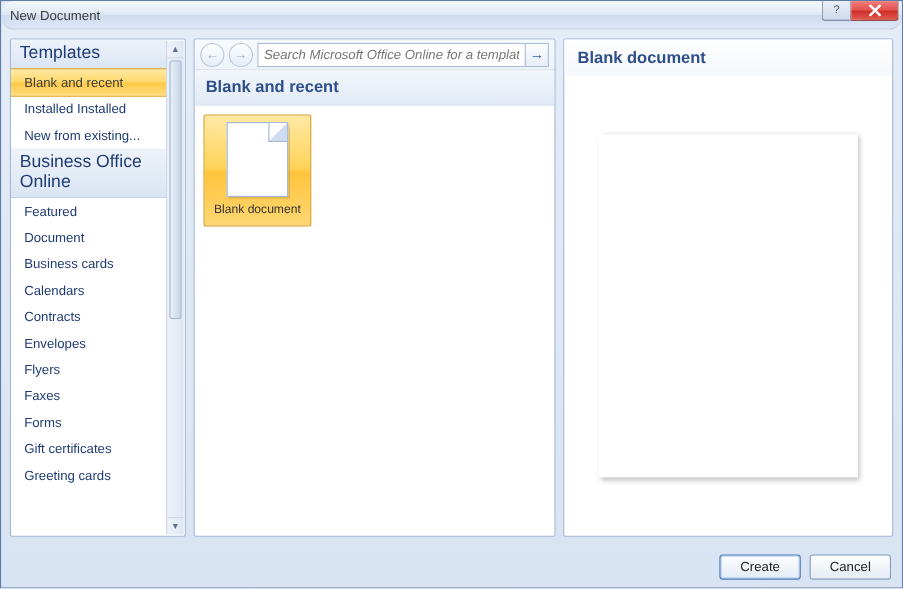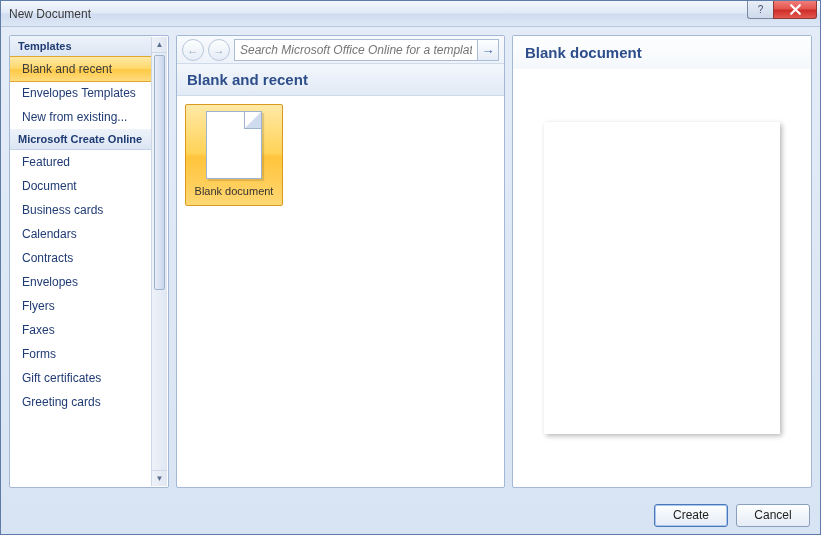--- a/index.html
+++ b/index.html
@@ -22,20 +22,21 @@
     flex-direction: column;
   }
   .titlebar {
     height: 26px;
     background: linear-gradient(to bottom, #f3f7fc 0%, #e0e9f6 48%, #cfdcef 52%, #dde7f5 100%);
     display: flex;
     align-items: center;
     padding: 0 0 0 8px;
     position: relative;
     border-bottom: 1px solid #b8c8de;
+    border-radius: 12px;
   }
   .titlebar .title {
     color: #3b3b3b;
     font-size: 12px;
   }
   .win-buttons {
     position: absolute;
     right: 3px;
     top: 0;
     display: flex;
@@ -106,22 +107,22 @@
   .sidebar-scroll .arrow.up{top:0;border-bottom:1px solid #cdd7e6;}
   .sidebar-scroll .arrow.down{bottom:0;border-top:1px solid #cdd7e6;}
   .sidebar-inner{
     position:absolute;
     top:0;left:0;right:17px;bottom:0;
     overflow:hidden;
   }
   .side-header {
     background: linear-gradient(to bottom,#eef3fa 0%, #dbe5f3 100%);
     color: #1f3b73;
-    font-weight: bold;
-    font-size: 11px;
+    font-weight: normal;
+    font-size: 16px;
     padding: 4px 8px;
     border-bottom: 1px solid #c4d2e6;
   }
   .side-item {
     padding: 5px 8px 5px 12px;
     color: #1f3b73;
     font-size: 12px;
     cursor: default;
     white-space: nowrap;
     overflow: hidden;
@@ -314,23 +315,23 @@
       </div>
     </div>
   </div>
 
   <div class="body-area">
 
     <div class="panel sidebar">
       <div class="sidebar-inner">
         <div class="side-header">Templates</div>
         <div class="side-item selected"><span>Blank and recent</span></div>
-        <div class="side-item"><span>Envelopes Templates</span></div>
+        <div class="side-item"><span>Installed Installed</span></div>
         <div class="side-item"><span>New from existing...</span></div>
-        <div class="side-header">Microsoft Create Online</div>
+        <div class="side-header">Business Office Online</div>
         <div class="side-item"><span>Featured</span></div>
         <div class="side-item"><span>Document</span></div>
         <div class="side-item"><span>Business cards</span></div>
         <div class="side-item"><span>Calendars</span></div>
         <div class="side-item"><span>Contracts</span></div>
         <div class="side-item"><span>Envelopes</span></div>
         <div class="side-item"><span>Flyers</span></div>
         <div class="side-item"><span>Faxes</span></div>
         <div class="side-item"><span>Forms</span></div>
         <div class="side-item"><span>Gift certificates</span></div>

